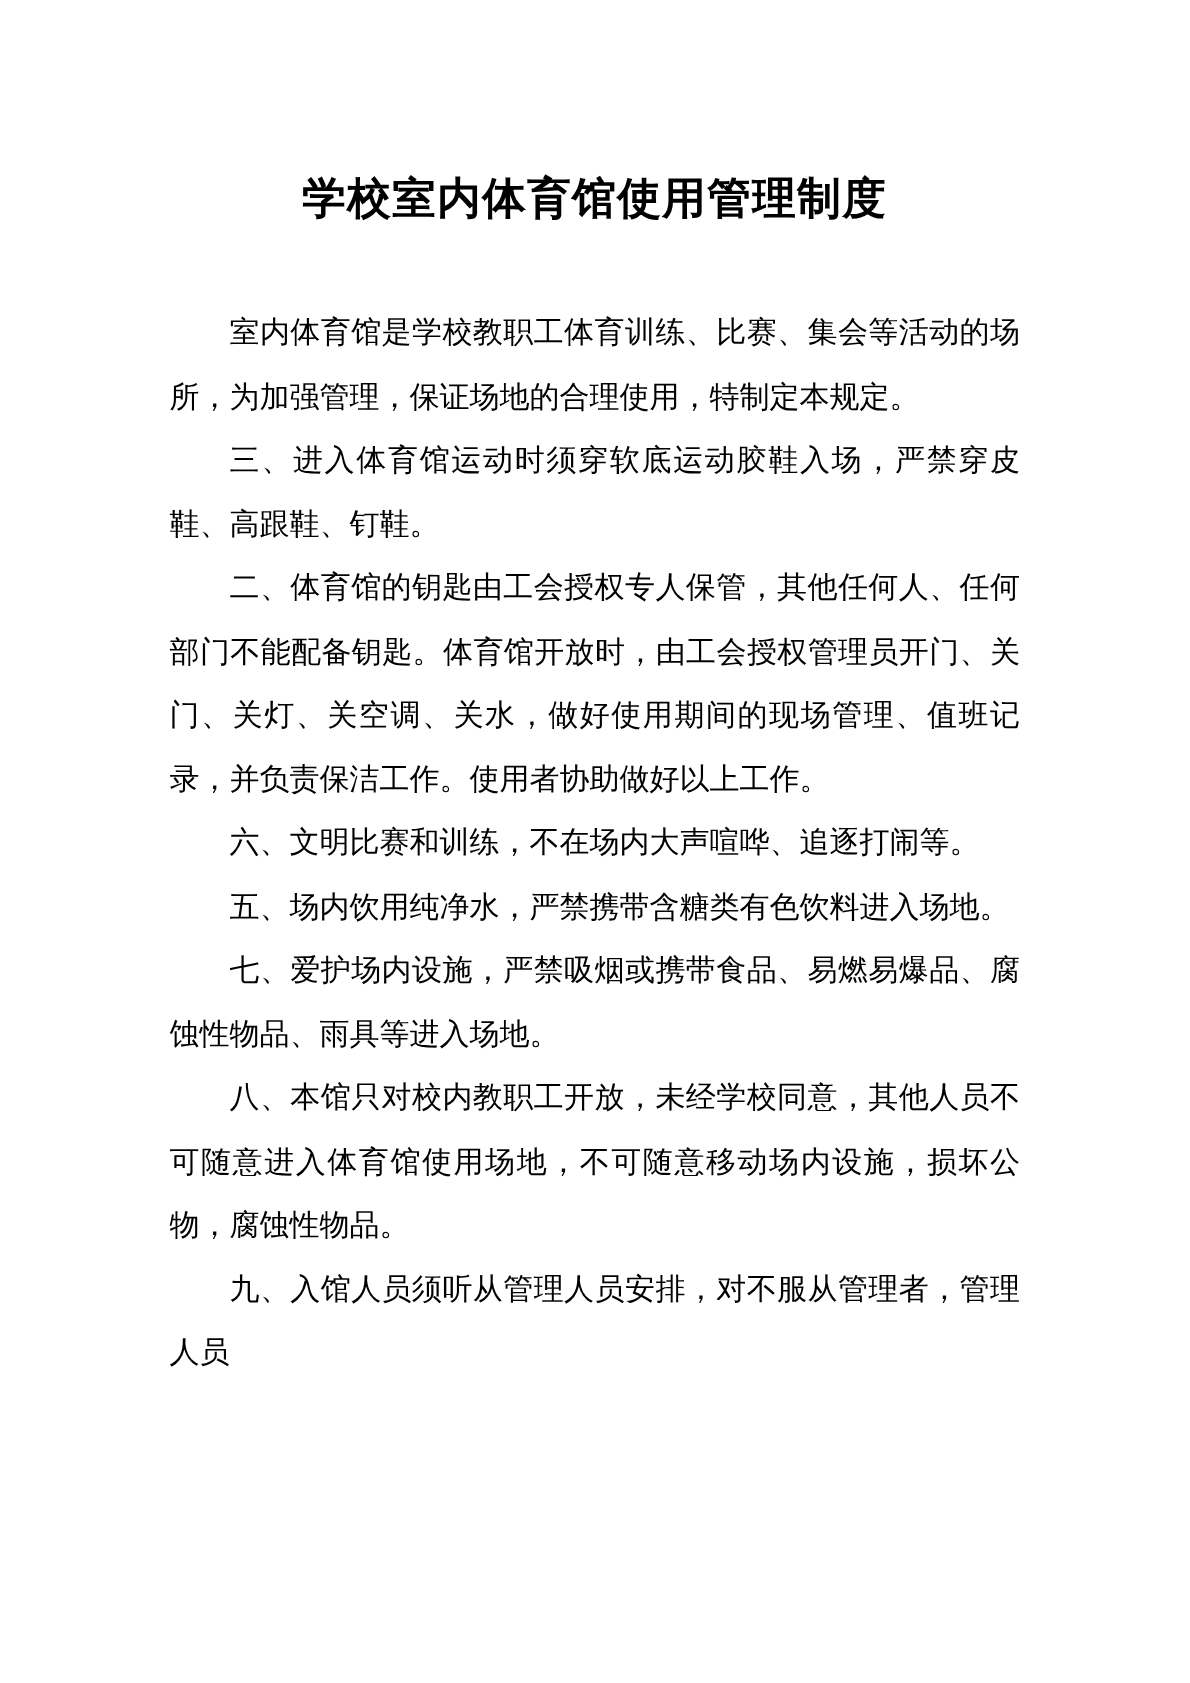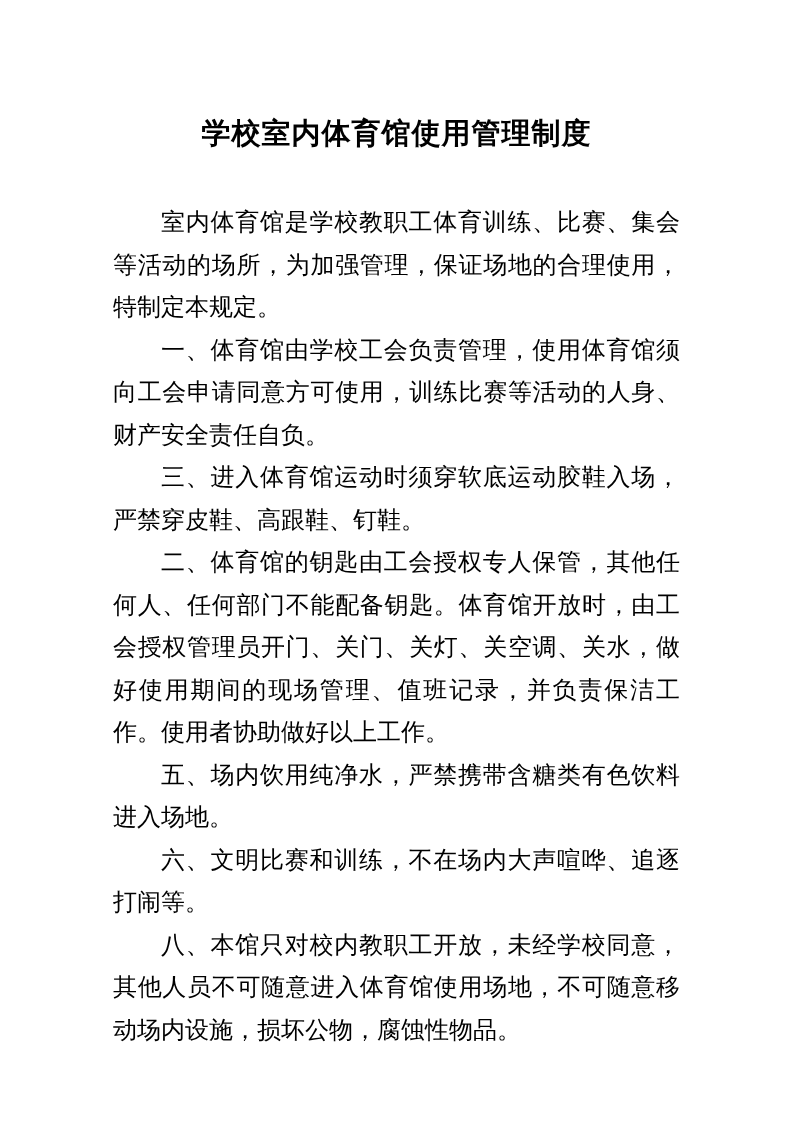--- a/index.html
+++ b/index.html
@@ -23,40 +23,41 @@
     font-family: "Liberation Sans", "DejaVu Sans", sans-serif;
     font-weight: 700;
     font-size: 29px;
     line-height: 40px;
     text-align: center;
     letter-spacing: 1px;
     color: #000000;
   }
   .doc-body {
     font-family: "Liberation Serif", "DejaVu Serif", serif;
-    font-size: 24px;
+    font-size: 20px;
     line-height: 42.5px;
     color: #000000;
   }
   .doc-para {
     margin: 0;
     text-indent: 2em;
     text-align: justify;
     text-justify: inter-character;
     word-break: break-all;
   }
 </style>
 </head>
 <body>
 
 <div class="page">
   <h1 class="doc-title">学校室内体育馆使用管理制度</h1>
 
   <div class="doc-body">
     <p class="doc-para">室内体育馆是学校教职工体育训练、比赛、集会等活动的场所，为加强管理，保证场地的合理使用，特制定本规定。</p>
-    <p class="doc-para">一、体育馆由学校工会负责管理，使用体育馆须向工会申请同意方可使用，训练比赛等活动的人身、财产安全责任自负。</p>
     <p class="doc-para">三、进入体育馆运动时须穿软底运动胶鞋入场，严禁穿皮鞋、高跟鞋、钉鞋。</p>
     <p class="doc-para">二、体育馆的钥匙由工会授权专人保管，其他任何人、任何部门不能配备钥匙。体育馆开放时，由工会授权管理员开门、关门、关灯、关空调、关水，做好使用期间的现场管理、值班记录，并负责保洁工作。使用者协助做好以上工作。</p>
+    <p class="doc-para">六、文明比赛和训练，不在场内大声喧哗、追逐打闹等。</p>
     <p class="doc-para">五、场内饮用纯净水，严禁携带含糖类有色饮料进入场地。</p>
-    <p class="doc-para">六、文明比赛和训练，不在场内大声喧哗、追逐打闹等。</p>
+    <p class="doc-para">七、爱护场内设施，严禁吸烟或携带食品、易燃易爆品、腐蚀性物品、雨具等进入场地。</p>
     <p class="doc-para">八、本馆只对校内教职工开放，未经学校同意，其他人员不可随意进入体育馆使用场地，不可随意移动场内设施，损坏公物，腐蚀性物品。</p>
+    <p class="doc-para">九、入馆人员须听从管理人员安排，对不服从管理者，管理人员</p>
   </div>
 </div>
 
 </body></html>

